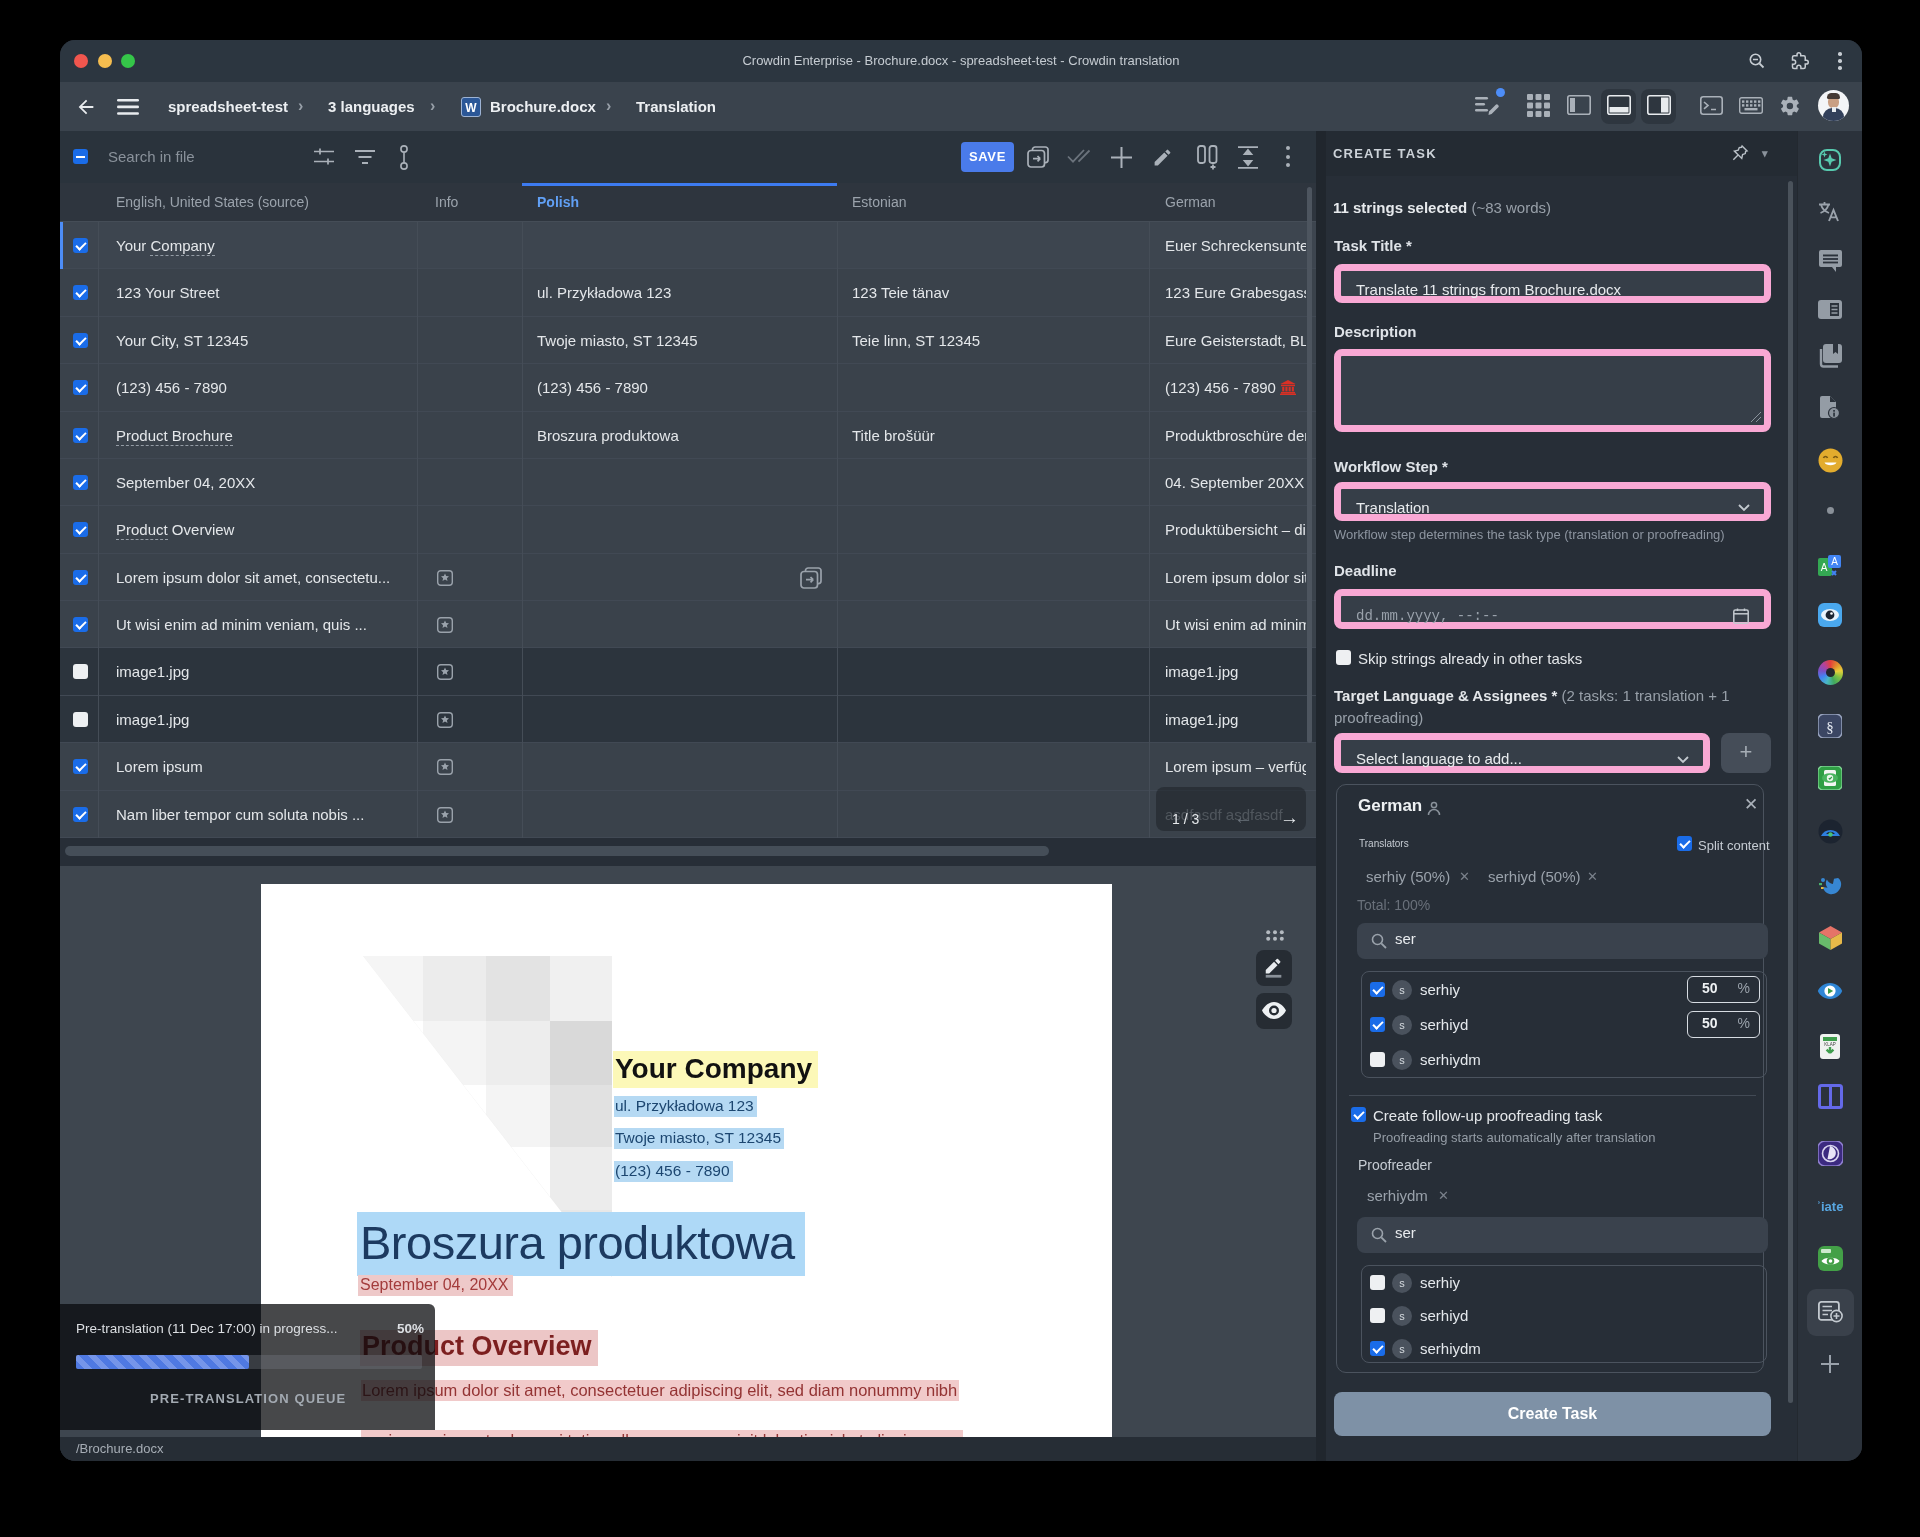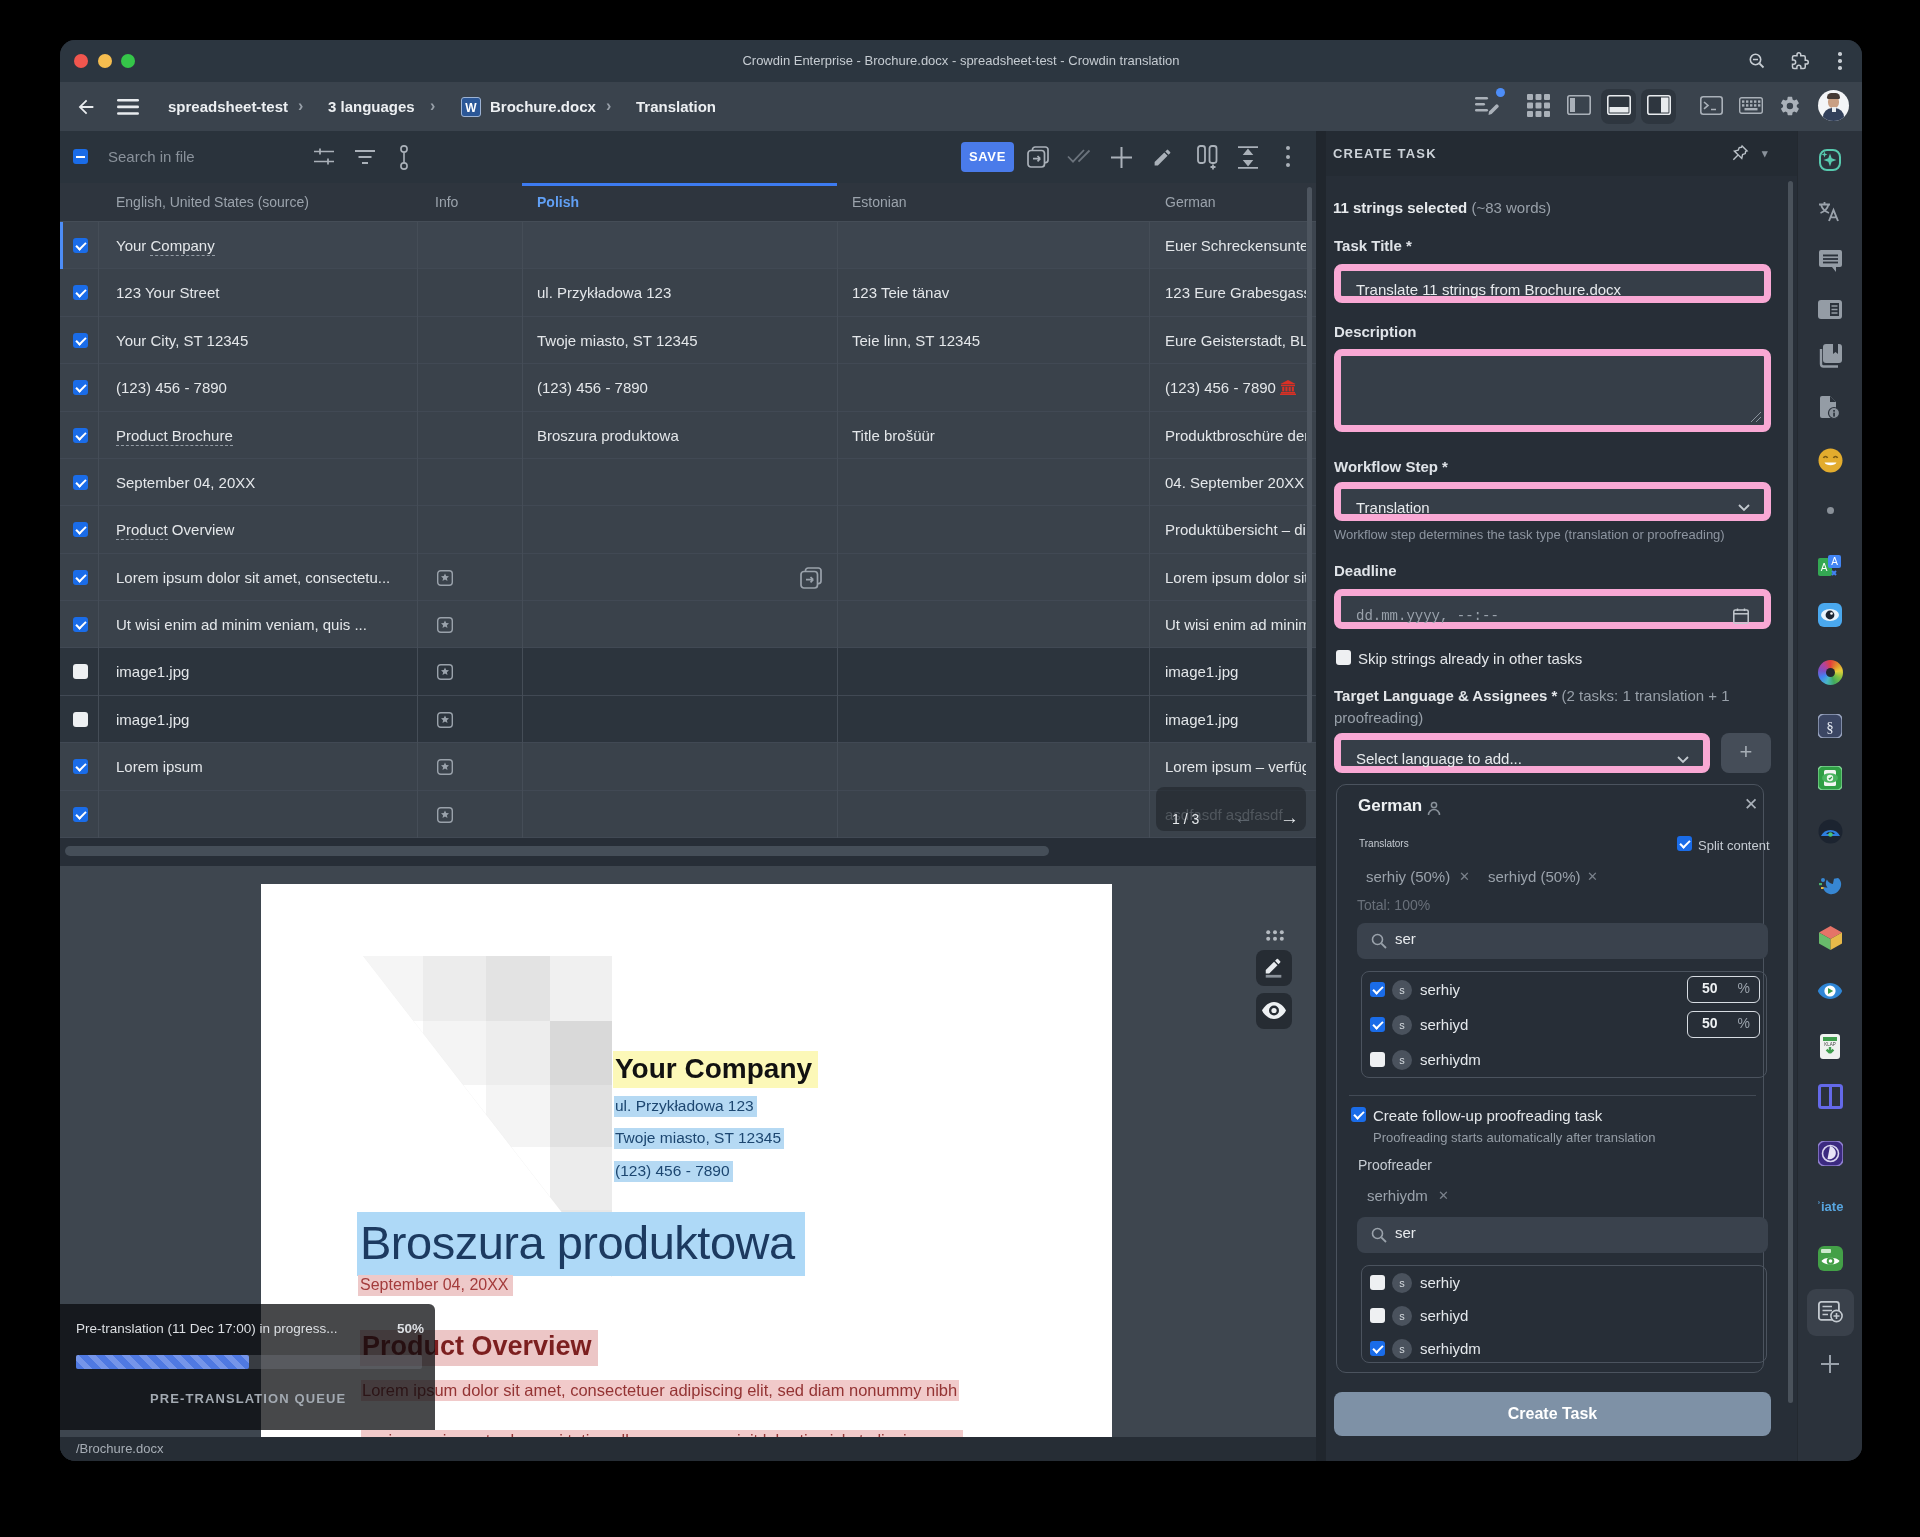--- a/index.html
+++ b/index.html
@@ -397,20 +397,21 @@
         </svg>
 <div class="cell" style="left:1105px;width:141px;line-height:48px;color:#e4e7ea">Lorem ipsum – verfügbar</div>
 <div class="colsep" style="left:38px"></div>
 <div class="colsep" style="left:357px"></div>
 <div class="colsep" style="left:462px"></div>
 <div class="colsep" style="left:777px"></div>
 <div class="colsep" style="left:1089px"></div>
 </div>
 <div class="row sel rline" style="top:660px;height:47px">
 <div class="cb on" style="left:13px;top:16px"></div>
+<div class="cell" style="left:56px;width:295px;line-height:47px">Nam liber tempor cum soluta nobis ...</div>
 <svg class="abs" style="left:377px;top:16px" width="16" height="16" viewBox="0 0 16 16">
           <rect x="0.7" y="0.7" width="14.6" height="14.6" rx="3" fill="none" stroke="#9aa2ab" stroke-width="1.4"></rect>
           <path d="M8 3.4l1.2 2.6 2.8.3-2.1 1.9.6 2.8L8 9.6 5.5 11l.6-2.8L4 6.3l2.8-.3z" fill="#9aa2ab"></path>
         </svg>
 <div class="cell" style="left:1105px;width:141px;line-height:47px;color:#8e959d">asdfasdf asdfasdf</div>
 <div class="colsep" style="left:38px"></div>
 <div class="colsep" style="left:357px"></div>
 <div class="colsep" style="left:462px"></div>
 <div class="colsep" style="left:777px"></div>
 <div class="colsep" style="left:1089px"></div>

